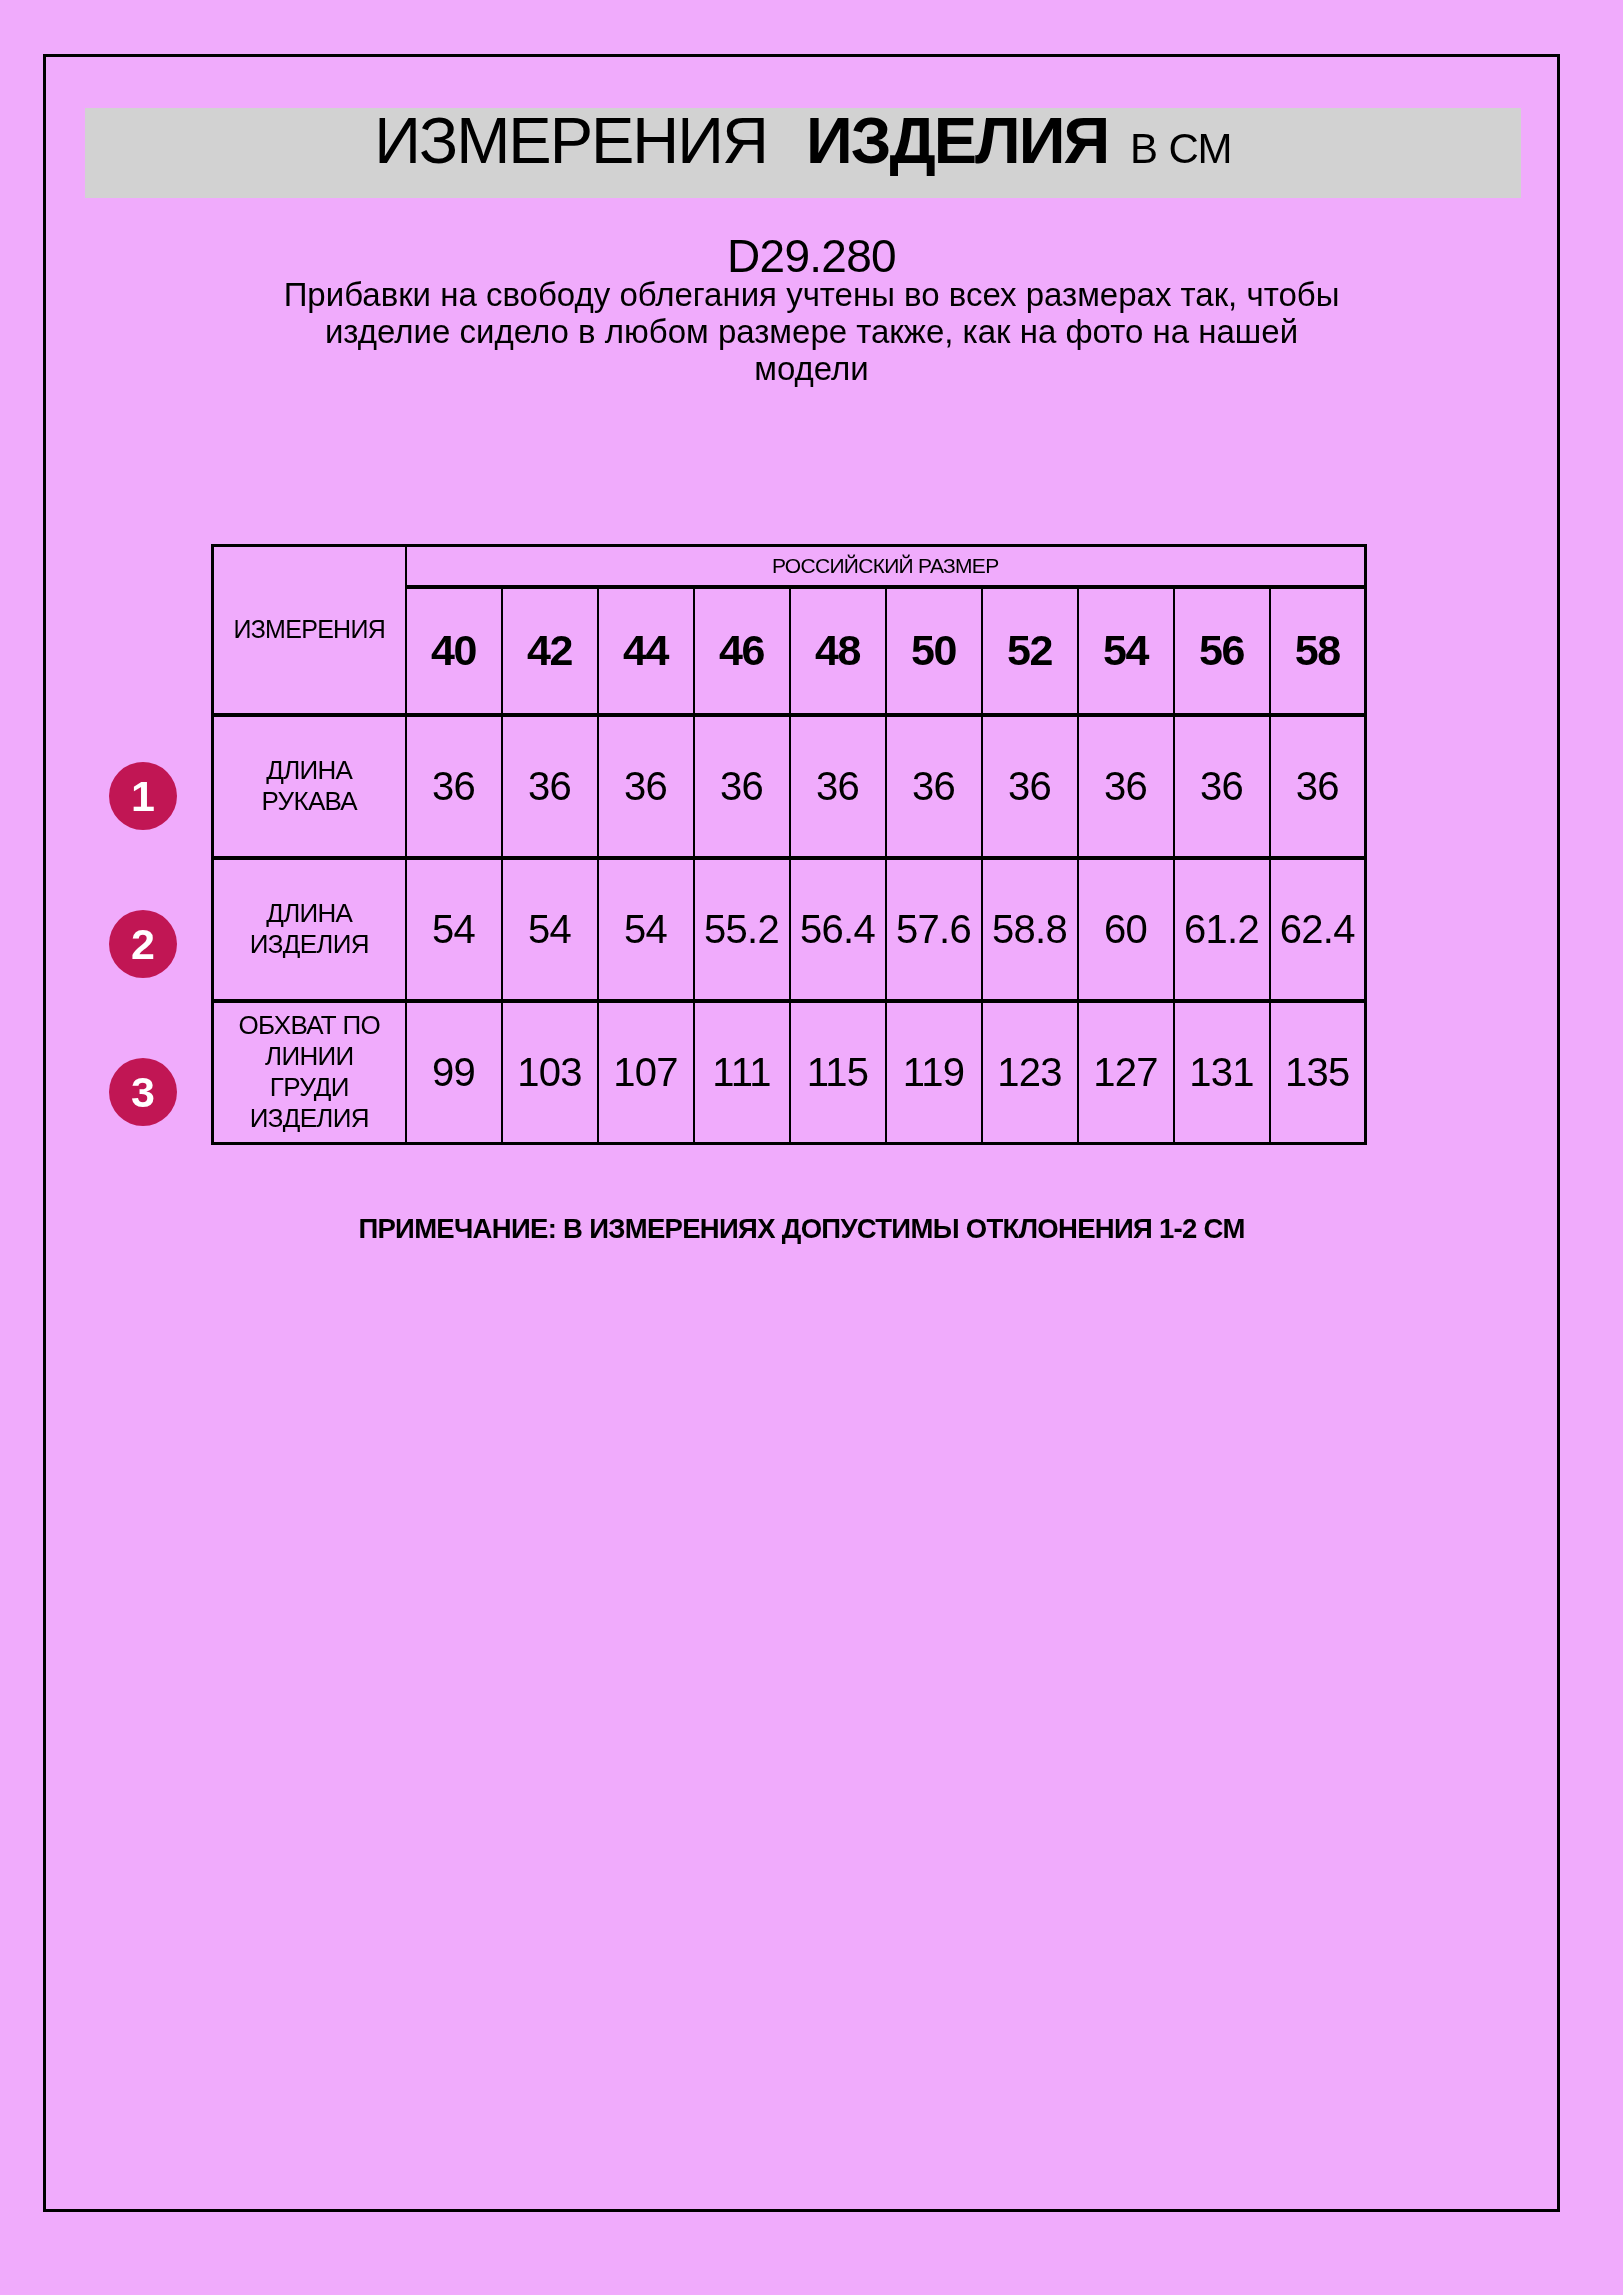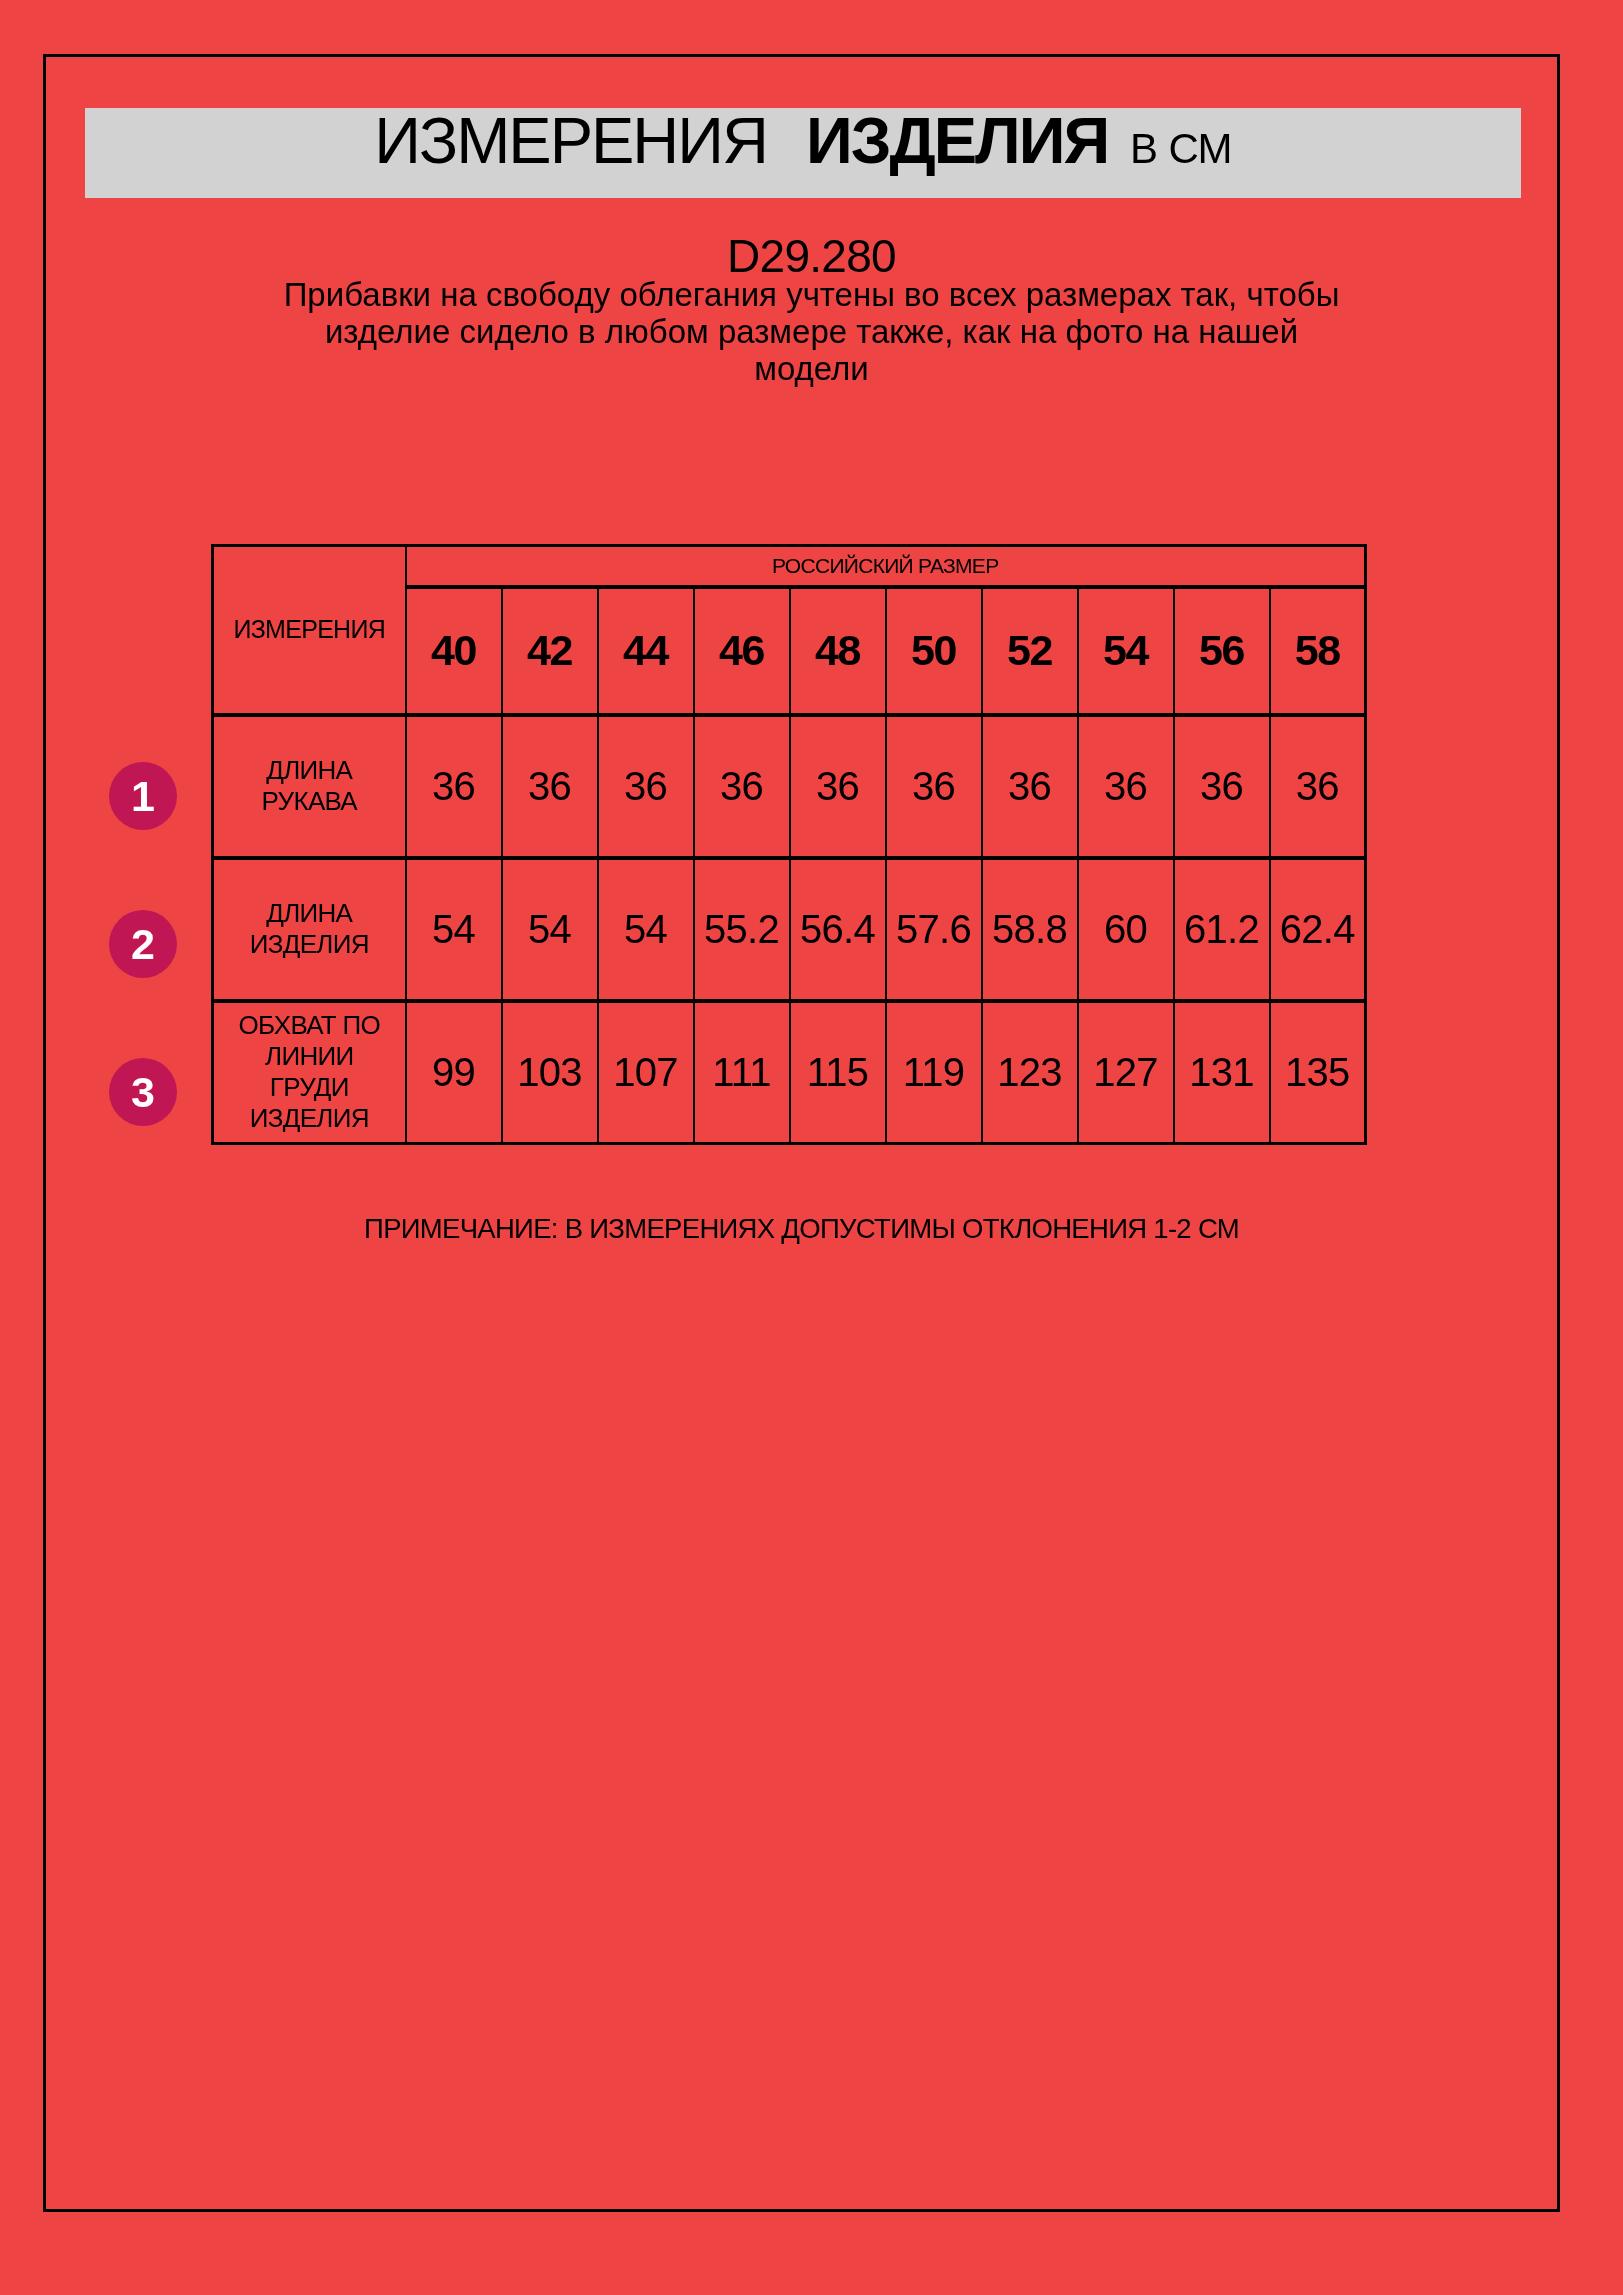--- a/index.html
+++ b/index.html
@@ -1,20 +1,20 @@
 <!DOCTYPE html>
 <html style="font-size:10.5px"><head>
 <meta charset="utf-8">
 <style>
   html, body { margin: 0; padding: 0; background: #ffffff; }
   .page {
     position: relative;
     width: 1623px;
     height: 2295px;
-    background: #ef4444;
+    background: #f0abfc;
     color: #000;
     font-family: "Liberation Sans", sans-serif;
     overflow: hidden;
   }
   .border-rect {
     position: absolute;
     left: 43px; top: 54px;
     width: 1517px; height: 2158px;
     border: 3.3px solid #000;
     box-sizing: border-box;
@@ -100,21 +100,21 @@
   .badge-1 { top: 762px; }
   .badge-2 { top: 910px; }
   .badge-3 { top: 1058px; }
 
   .note {
     position: absolute;
     left: 211px; top: 1212px;
     width: 1181px;
     text-align: center;
     font-size: 27.5px;
-    font-weight: 400;
+    font-weight: 700;
     letter-spacing: -0.7px;
     line-height: 1.2;
   }
 </style>
 </head>
 <body>
 
 <div class="page">
 
   <div class="border-rect"></div>

